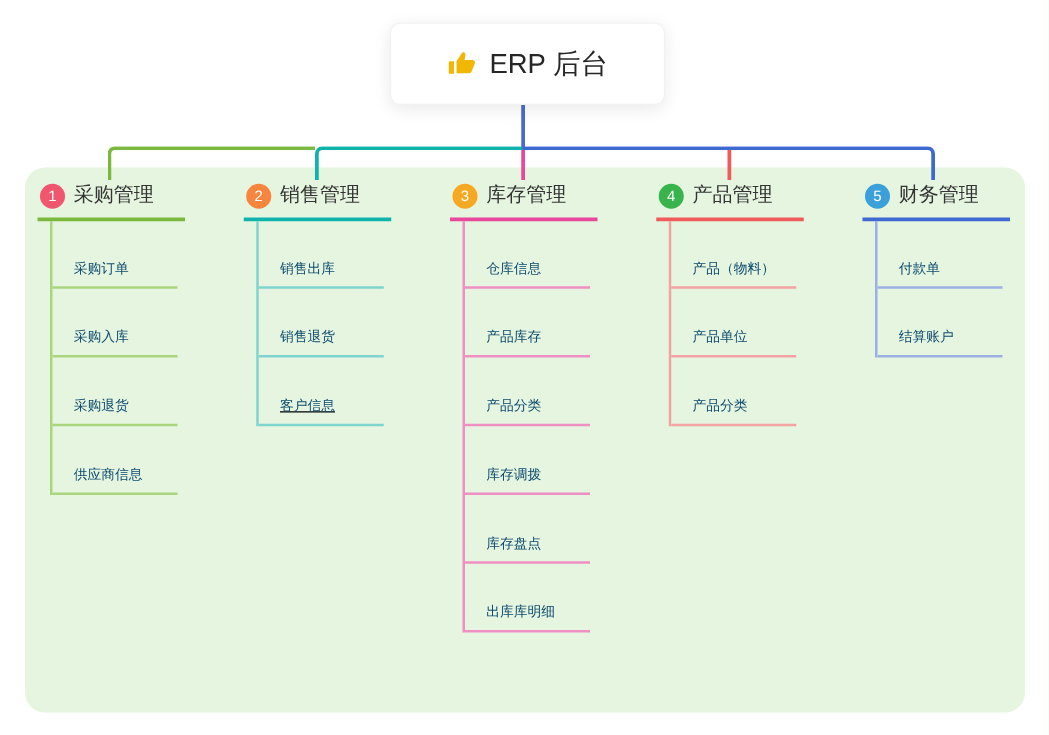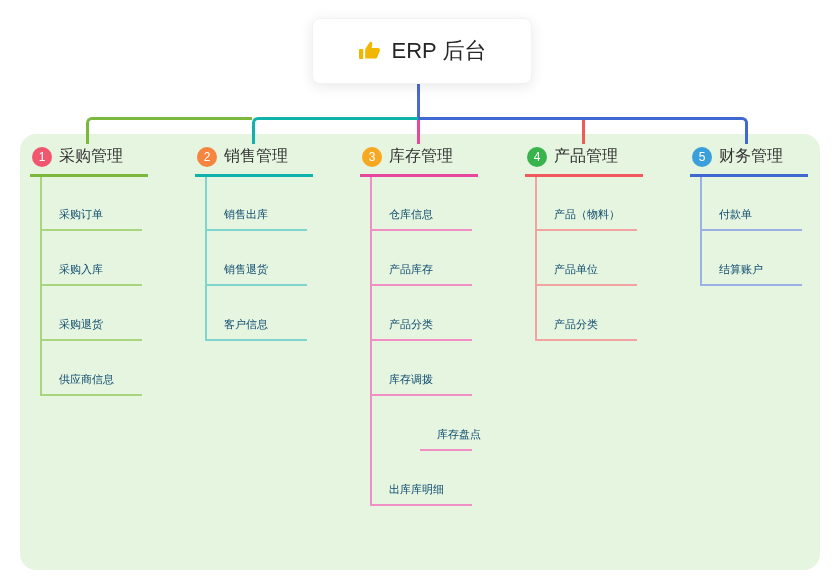--- a/index.html
+++ b/index.html
@@ -101,21 +101,21 @@
           <span class="badge" style="background: rgb(246, 134, 63);">2</span>
           <span class="branch-label">销售管理</span>
         </div>
         <div class="children" style="border-left-color: rgb(127, 213, 206);">
           <div class="child" style="border-bottom-color: rgb(127, 213, 206);">
             <span class="child-label">销售出库</span>
           </div>
           <div class="child" style="border-bottom-color: rgb(127, 213, 206);">
             <span class="child-label">销售退货</span>
           </div>
-          <div class="child" style="border-bottom-color: rgb(127, 213, 206);">
+          <div class="child" style="border-bottom-color: rgb(127, 213, 206); text-decoration: underline;">
             <span class="child-label">客户信息</span>
           </div>
         </div>
       </div>
       <div class="branch" style="left: 360px;">
         <div class="branch-header" style="border-bottom-color: rgb(232, 72, 155);">
           <span class="badge" style="background: rgb(247, 168, 35);">3</span>
           <span class="branch-label">库存管理</span>
         </div>
         <div class="children" style="border-left-color: rgb(240, 143, 196);">
@@ -124,21 +124,21 @@
           </div>
           <div class="child" style="border-bottom-color: rgb(240, 143, 196);">
             <span class="child-label">产品库存</span>
           </div>
           <div class="child" style="border-bottom-color: rgb(240, 143, 196);">
             <span class="child-label">产品分类</span>
           </div>
           <div class="child" style="border-bottom-color: rgb(240, 143, 196);">
             <span class="child-label">库存调拨</span>
           </div>
-          <div class="child" style="border-bottom-color: rgb(240, 143, 196); margin-left: 48px;">
+          <div class="child" style="border-bottom-color: rgb(240, 143, 196);">
             <span class="child-label">库存盘点</span>
           </div>
           <div class="child" style="border-bottom-color: rgb(240, 143, 196);">
             <span class="child-label">出库库明细</span>
           </div>
         </div>
       </div>
       <div class="branch" style="left: 525px;">
         <div class="branch-header" style="border-bottom-color: rgb(241, 90, 90);">
           <span class="badge" style="background: rgb(57, 180, 77);">4</span>

